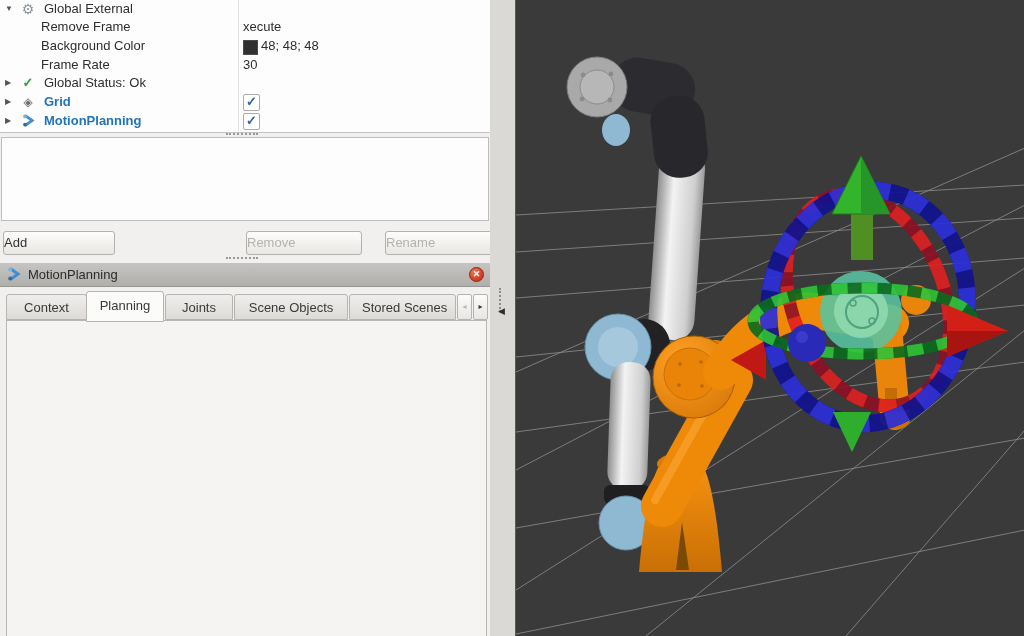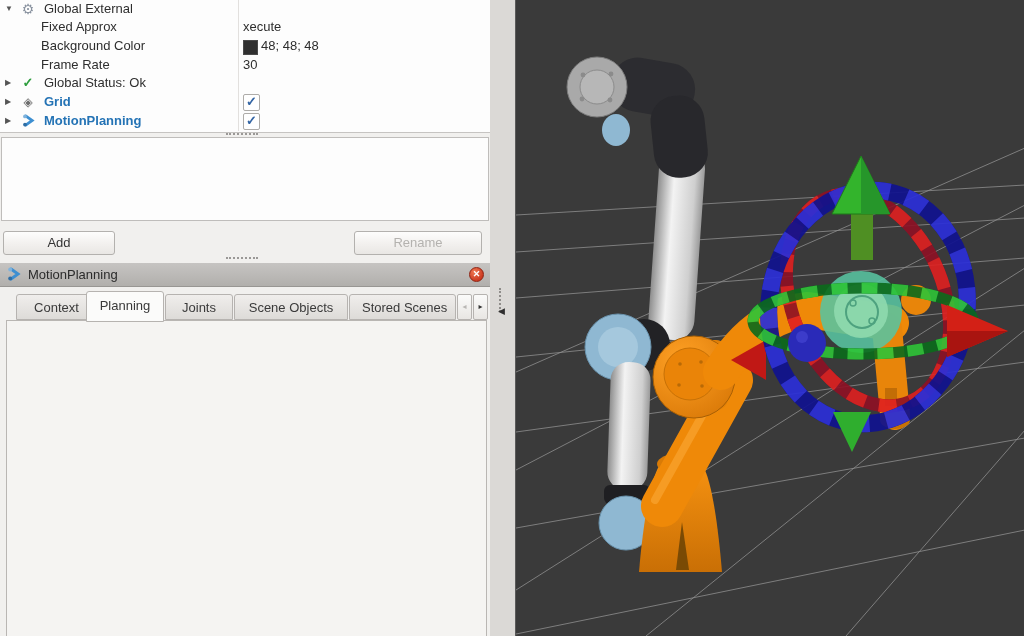--- a/index.html
+++ b/index.html
@@ -26,21 +26,21 @@
   .cb{position:absolute;width:15px;height:15px;background:#fff;border:1px solid #aeaca9;border-radius:2px;text-align:center;}
   .cb .mark{display:block;color:#3465a4;font-size:13px;line-height:14px;font-weight:bold;}
   .cb.small{width:13px;height:13px;}
 
   .hdots{position:absolute;width:32px;height:0;border-top:2px dotted #9a9896;}
 
   .empty-box{position:absolute;left:1px;top:137px;width:486px;height:82px;background:#fdfdfd;border:1px solid #bfbdbb;}
 
   .pbtn{position:absolute;top:231px;height:24px;border:1px solid #b3b1ae;border-radius:3px;
         background:linear-gradient(#fdfdfc,#f2f0ee 55%,#e9e7e4);font-size:13px;color:#333;
-        text-align:center;line-height:22px;box-sizing:border-box;}
+        line-height:22px;box-sizing:border-box;}
   .pbtn.disabled{color:#b4b2af;}
 
   
   .mp-panel{position:absolute;left:0;top:263px;width:490px;height:373px;overflow:hidden;}
   .mp-titlebar{position:absolute;left:0;top:0;width:490px;height:23px;
         background:linear-gradient(#c6c4c2,#b1afac);border-bottom:1px solid #989693;}
   .mp-title{position:absolute;left:28px;top:0;font-size:13px;line-height:23px;color:#2b2b2b;}
   .mp-ticon{position:absolute;left:7px;top:4px;}
   .mp-close{position:absolute;right:6px;top:4px;width:15px;height:15px;border-radius:50%;
         background:radial-gradient(circle at 35% 30%,#ef7a54,#cc3b22 70%);border:1px solid #8f2211;
@@ -102,21 +102,21 @@
     <div class="displays">
       <div class="colsep"></div>
 
       <div class="trow" style="top:0px">
         <span class="texp">▼</span>
         <span class="ticon gear">⚙</span>
         <span class="tlabel">Global External</span>
       </div>
 
       <div class="trow" style="top:18px">
-        <span class="tlabel prop">Fixed Approx</span>
+        <span class="tlabel prop">Remove Frame</span>
         <span class="tval">xecute</span>
       </div>
 
       <div class="trow" style="top:37px">
         <span class="tlabel prop">Background Color</span>
         <span class="swatch"></span>
         <span class="tval" style="left:261px">48; 48; 48</span>
       </div>
 
       <div class="trow" style="top:56px">
@@ -153,38 +153,39 @@
             <span class="mark">✓</span>
           </span>
       </div>
     </div>
 
     <div class="hdots" style="left:226px;top:133px"></div>
 
     <div class="empty-box"></div>
 
     <div class="pbtn" style="left:3px;width:112px"><span>Add</span></div>
-    <div class="pbtn disabled" style="left:354px;width:128px"><span>Rename</span></div>
+    <div class="pbtn disabled" style="left:246px;width:116px"><span>Remove</span></div>
+    <div class="pbtn disabled" style="left:385px;width:128px"><span>Rename</span></div>
 
     <div class="hdots" style="left:226px;top:257px"></div>
 
     <div class="mp-panel">
       <div class="mp-titlebar">
         <span class="mp-ticon">
           <svg width="14" height="14" viewBox="0 0 14 14">
               <path d="M4 2 L11 7 L4 12" stroke="#3d8fd1" stroke-width="3" fill="none" stroke-linecap="round"></path>
               <circle cx="3.2" cy="2.6" r="2" fill="#7fb3dd"></circle>
               <circle cx="3.2" cy="11.4" r="2" fill="#2e6da4"></circle>
             </svg>
         </span>
         <span class="mp-title">MotionPlanning</span>
         <span class="mp-close">✕</span>
       </div>
 
-      <div class="tab" style="left:16px;width:81px"><span>Context</span></div>
+      <div class="tab" style="left:6px;width:81px"><span>Context</span></div>
       <div class="tab active" style="left:86px;width:78px"><span>Planning</span></div>
       <div class="tab" style="left:165px;width:68px"><span>Joints</span></div>
       <div class="tab" style="left:234px;width:114px"><span>Scene Objects</span></div>
       <div class="tab" style="left:349px;width:107px;text-align:left;padding-left:12px"><span>Stored Scenes</span></div>
       <div class="tab-scroll disabled" style="left:457px">◂</div>
       <div class="tab-scroll" style="left:473px">▸</div>
 
       <div class="tab-page"></div>
 
       <div class="glabel" style="left:18px;top:66px">Commands</div>

